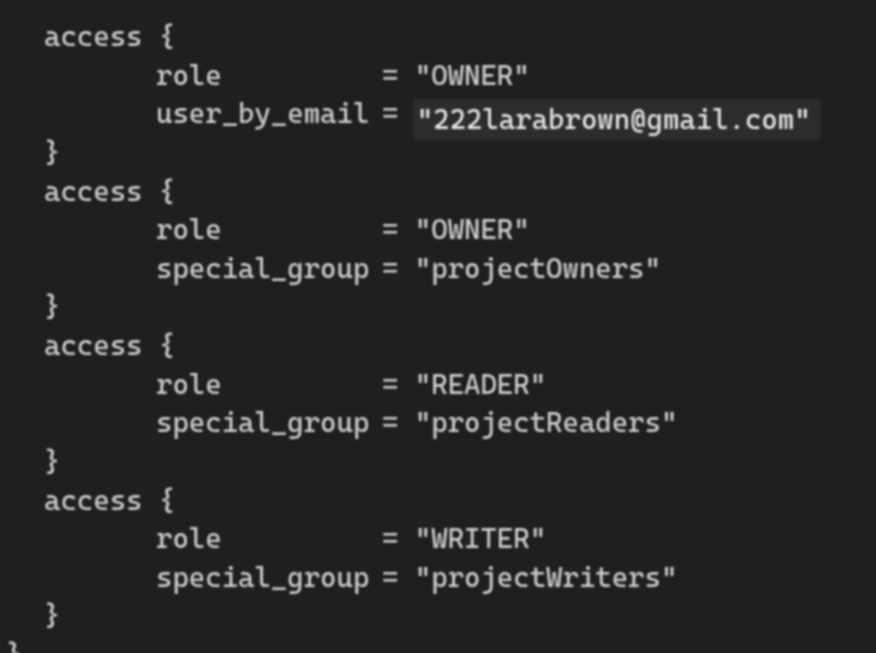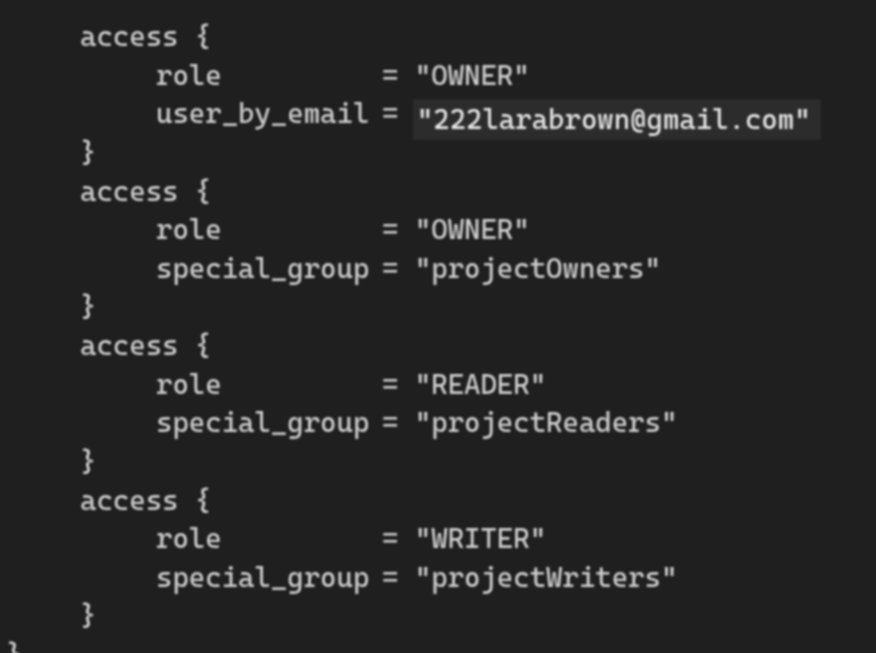--- a/index.html
+++ b/index.html
@@ -22,21 +22,21 @@
     .hl {
       background: #2c2c2c;
       filter: blur(0px);
       color: #e8e8e8;
       padding: 4px 10px 4px 4px;
       margin-left: -2px;
       border-radius: 2px;
       position: relative;
       top: 6px;
     }
-    .i1 { padding-left: 80px; display: block; }
+    .i1 { padding-left: 44px; display: block; }
     .i2 { padding-left: 156px; display: block; }
     .i0 { padding-left: 6px; display: block; }
     .key { display: inline-block; width: 226px; }
     .eq { color: #cfcfcf; }
   </style>
 </head>
 <body>
 
 <div class="code-block" id="code-root"><span class="i1">access {</span><span class="i2"><span class="key">role</span><span class="eq">= </span><span>"OWNER"</span></span><span class="i2"><span class="key">user_by_email</span><span class="eq">= </span><span class="hl">"222larabrown@gmail.com"</span></span><span class="i1">}</span><span class="i1">access {</span><span class="i2"><span class="key">role</span><span class="eq">= </span><span>"OWNER"</span></span><span class="i2"><span class="key">special_group</span><span class="eq">= </span><span>"projectOwners"</span></span><span class="i1">}</span><span class="i1">access {</span><span class="i2"><span class="key">role</span><span class="eq">= </span><span>"READER"</span></span><span class="i2"><span class="key">special_group</span><span class="eq">= </span><span>"projectReaders"</span></span><span class="i1">}</span><span class="i1">access {</span><span class="i2"><span class="key">role</span><span class="eq">= </span><span>"WRITER"</span></span><span class="i2"><span class="key">special_group</span><span class="eq">= </span><span>"projectWriters"</span></span><span class="i1">}</span><span class="i0">}</span></div>
 

